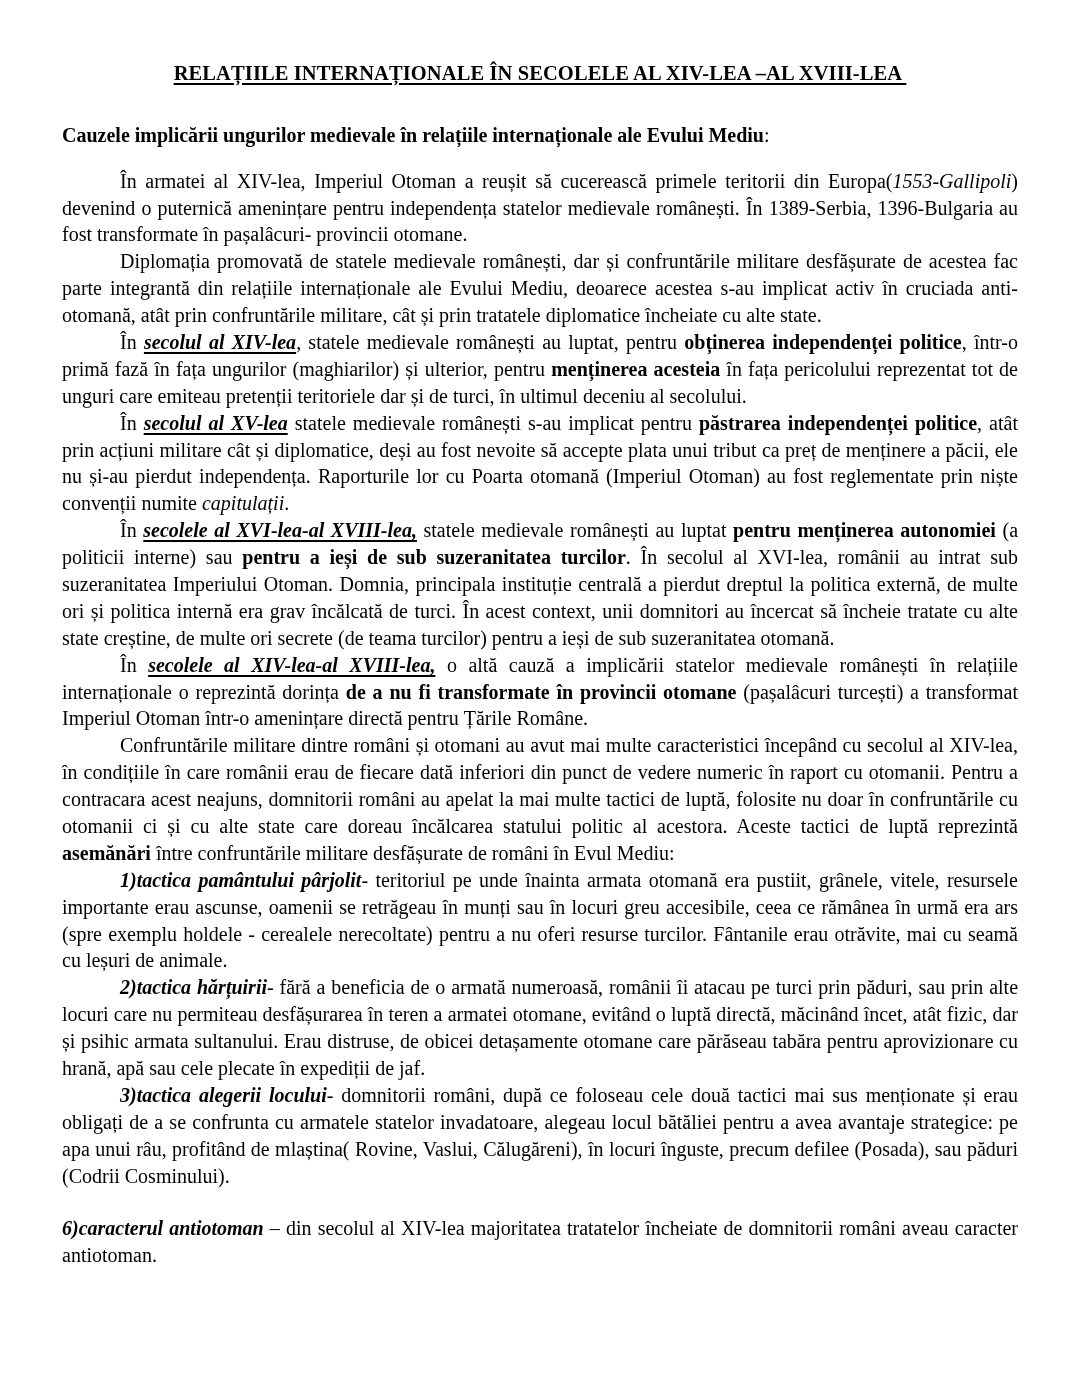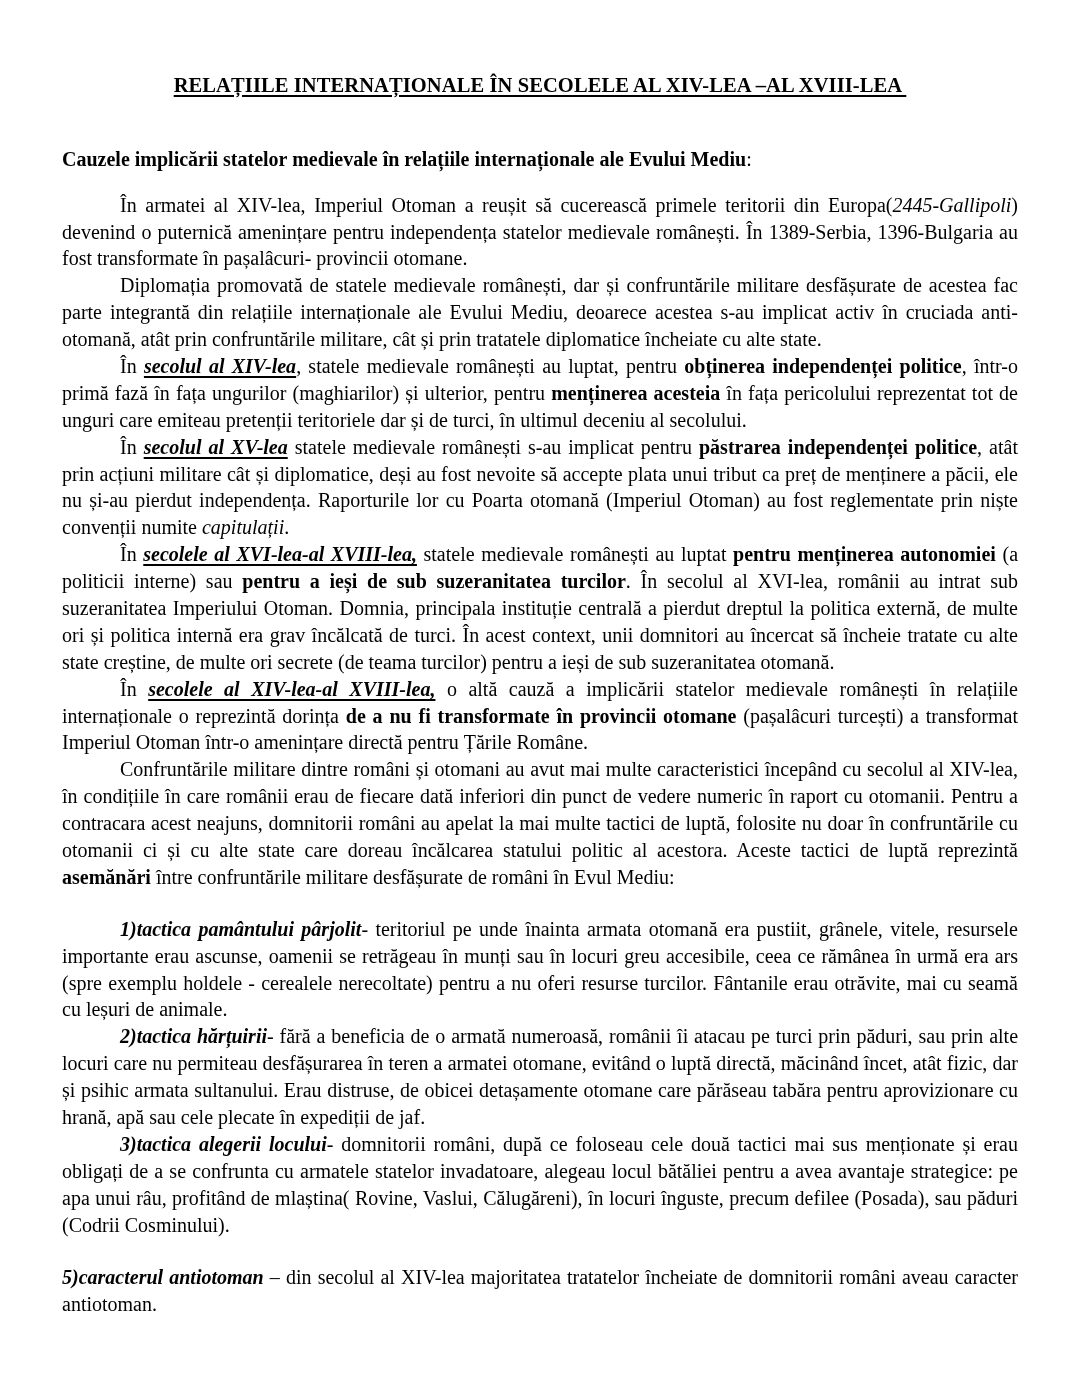--- a/index.html
+++ b/index.html
@@ -25,21 +25,21 @@
     position: absolute;
     left: 62px;
     top: 0;
     width: 956px;
   }
   .doc-title {
     text-align: center;
     font-weight: bold;
     font-size: 20.5px;
     line-height: 1.25;
-    margin: 16px;
+    margin: 4px;
     padding-top: 57px;
     letter-spacing: 0.1px;
   }
   .doc-title .ul {
     text-decoration: underline;
     text-underline-offset: 3px;
     white-space: pre;
   }
   .section-heading {
     font-weight: bold;
@@ -60,21 +60,20 @@
     text-justify: inter-word;
     hyphens: none;
   }
   p.indent {
     text-indent: 58px;
   }
   p.first-after-heading {
     padding-top: 20px;
   }
   p.gap-before {
-    margin-top: 25px;
   }
   p.gap-before-lg {
     margin-top: 26px;
   }
   b, .b { font-weight: bold; }
   i, .i { font-style: italic; }
   .iu {
     font-style: italic;
     text-decoration: underline;
     text-underline-offset: 2.5px;
@@ -86,30 +85,30 @@
   }
 </style>
 </head>
 <body>
 
 <div class="page">
   <div class="content">
 
     <h1 class="doc-title"><span class="ul">RELAȚIILE INTERNAȚIONALE ÎN SECOLELE AL XIV-LEA –AL XVIII-LEA </span></h1>
 
-    <h2 class="section-heading"><span>Cauzele implicării statelor medievale în relațiile internaționale ale Evului Mediu</span><span class="plain">:</span></h2>
+    <h2 class="section-heading"><span>Cauzele implicării ungurilor medievale în relațiile internaționale ale Evului Mediu</span><span class="plain">:</span></h2>
 
-    <p class="para indent first-after-heading"><span>În armatei al XIV-lea, Imperiul Otoman a reușit să cucerească primele teritorii din Europa(</span><span class="i">2445-Gallipoli</span><span>) devenind o puternică amenințare pentru independența statelor medievale românești. În 1389-Serbia, 1396-Bulgaria au fost transformate în pașalâcuri- provincii otomane.</span></p>
+    <p class="para indent first-after-heading"><span>În armatei al XIV-lea, Imperiul Otoman a reușit să cucerească primele teritorii din Europa(</span><span class="i">1553-Gallipoli</span><span>) devenind o puternică amenințare pentru independența statelor medievale românești. În 1389-Serbia, 1396-Bulgaria au fost transformate în pașalâcuri- provincii otomane.</span></p>
     <p class="para indent"><span>Diplomația promovată de statele medievale românești, dar și confruntările militare desfășurate de acestea fac parte integrantă din relațiile internaționale ale Evului Mediu, deoarece acestea s-au implicat activ în cruciada anti-otomană, atât prin confruntările militare, cât și prin tratatele diplomatice încheiate cu alte state.</span></p>
     <p class="para indent"><span>În </span><span class="iu">secolul al XIV-lea</span><span>, statele medievale românești au luptat, pentru </span><span class="b">obținerea independenței politice</span><span>, într-o primă fază în fața ungurilor (maghiarilor) și ulterior, pentru </span><span class="b">menținerea acesteia</span><span> în fața pericolului reprezentat tot de unguri care emiteau pretenții teritoriele dar și de turci, în ultimul deceniu al secolului.</span></p>
     <p class="para indent"><span>În </span><span class="iu">secolul al XV-lea</span><span> statele medievale românești s-au implicat pentru </span><span class="b">păstrarea independenței politice</span><span>, atât prin acțiuni militare cât și diplomatice, deși au fost nevoite să accepte plata unui tribut ca preț de menținere a păcii, ele nu și-au pierdut independența. Raporturile lor cu Poarta otomană (Imperiul Otoman) au fost reglementate prin niște convenții numite </span><span class="i">capitulații</span><span>.</span></p>
     <p class="para indent"><span>În </span><span class="iu">secolele al XVI-lea-al XVIII-lea,</span><span>  statele medievale românești au luptat </span><span class="b">pentru menținerea autonomiei</span><span> (a politicii interne) sau </span><span class="b">pentru a ieși de sub suzeranitatea turcilor</span><span>. În secolul al XVI-lea, românii au intrat sub suzeranitatea Imperiului Otoman. Domnia, principala instituție centrală a pierdut dreptul la politica externă, de multe ori și politica internă era grav încălcată de turci. În acest context, unii domnitori au încercat să încheie tratate cu alte state creștine, de multe ori secrete (de teama turcilor) pentru a ieși de sub suzeranitatea otomană.</span></p>
     <p class="para indent"><span>În </span><span class="iu">secolele al XIV-lea-al XVIII-lea,</span><span> o altă cauză a implicării statelor medievale românești în relațiile internaționale o reprezintă dorința </span><span class="b">de a nu fi transformate în provincii otomane</span><span> (pașalâcuri turcești) a transformat Imperiul Otoman într-o amenințare directă pentru Țările Române.</span></p>
     <p class="para indent"><span>Confruntările militare dintre români și otomani au avut mai multe caracteristici începând cu secolul al XIV-lea, în condițiile în care românii erau de fiecare dată inferiori din punct de vedere numeric în raport cu otomanii. Pentru a contracara acest neajuns, domnitorii români au apelat la mai multe tactici de luptă, folosite nu doar în confruntările cu otomanii ci și cu alte state care doreau încălcarea statului politic al acestora. Aceste tactici de luptă reprezintă </span><span class="b">asemănări</span><span> între confruntările militare desfășurate de români în Evul Mediu:</span></p>
 
     <p class="para indent gap-before"><span class="bi">1)tactica pamântului pârjolit</span><span>- teritoriul pe unde înainta armata otomană era pustiit, grânele, vitele, resursele importante erau ascunse, oamenii se retrăgeau în munți sau în locuri greu accesibile, ceea ce rămânea în urmă era ars (spre exemplu holdele - cerealele nerecoltate) pentru a nu oferi resurse turcilor. Fântanile erau otrăvite, mai cu seamă cu leșuri de animale.</span></p>
     <p class="para indent"><span class="bi">2)tactica hărțuirii</span><span>- fără a beneficia de o armată numeroasă, românii îi atacau pe turci prin păduri, sau prin alte locuri care nu permiteau desfășurarea în teren a armatei otomane, evitând o luptă directă, măcinând încet, atât fizic, dar și psihic armata sultanului. Erau distruse, de obicei detașamente otomane care părăseau tabăra pentru aprovizionare cu hrană, apă sau cele plecate în expediții de jaf.</span></p>
     <p class="para indent"><span class="bi">3)tactica alegerii locului</span><span>- domnitorii români, după ce foloseau cele două tactici mai sus menționate și erau obligați de a se confrunta cu armatele statelor invadatoare, alegeau locul bătăliei pentru a avea avantaje strategice: pe apa unui râu, profitând de mlaștina( Rovine, Vaslui, Călugăreni), în locuri înguste, precum defilee (Posada), sau păduri (Codrii Cosminului).</span></p>
 
-    <p class="para gap-before-lg"><span class="bi">5)caracterul antiotoman</span><span> – din secolul al XIV-lea majoritatea tratatelor încheiate de domnitorii români aveau caracter antiotoman.</span></p>
+    <p class="para gap-before-lg"><span class="bi">6)caracterul antiotoman</span><span> – din secolul al XIV-lea majoritatea tratatelor încheiate de domnitorii români aveau caracter antiotoman.</span></p>
 
   </div>
 </div>
 
 </body></html>

